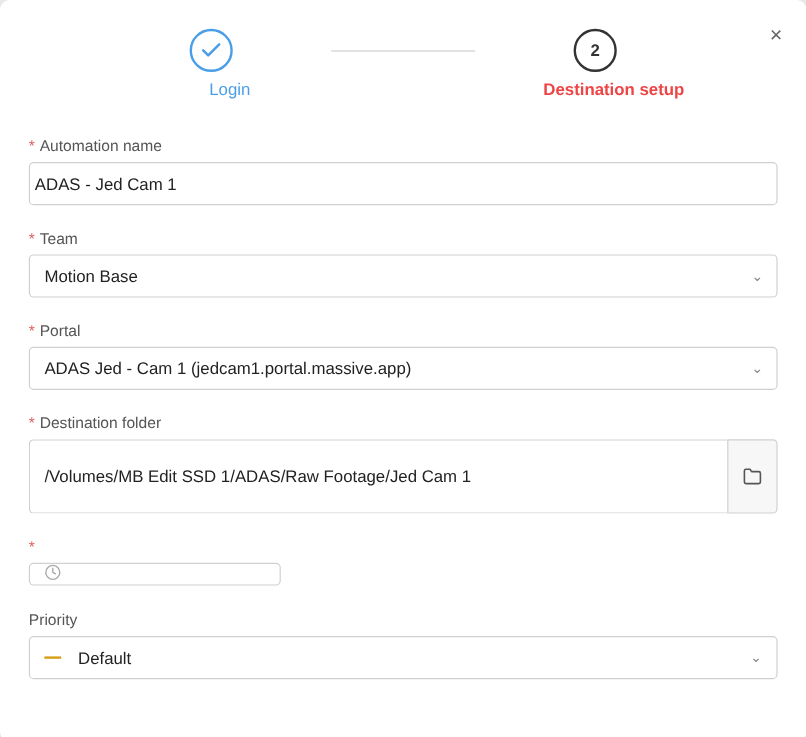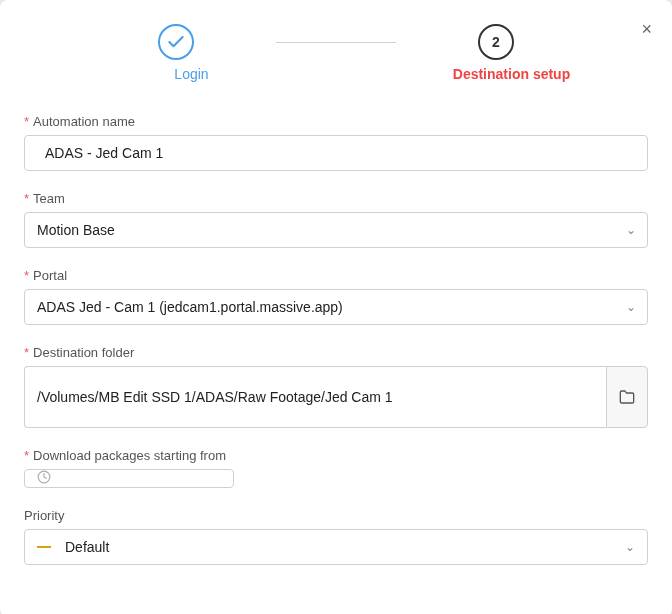--- a/index.html
+++ b/index.html
@@ -127,21 +127,21 @@
 
     .required-star {
       color: #e05c5c;
       font-size: 13px;
     }
 
     .text-input {
       width: 100%;
       border: 1px solid #d0d0d0;
       border-radius: 4px;
-      padding: 9px 20px;
+      padding: 9px 4px;
       font-size: 14px;
       color: #222;
       background: #fff;
       outline: none;
     }
 
     .select-wrapper {
       position: relative;
     }
 
@@ -320,21 +320,20 @@
         <svg width="16" height="16" viewBox="0 0 24 24" fill="none" stroke="currentColor" stroke-width="2" stroke-linecap="round" stroke-linejoin="round">
           <path d="M22 19a2 2 0 0 1-2 2H4a2 2 0 0 1-2-2V5a2 2 0 0 1 2-2h5l2 3h9a2 2 0 0 1 2 2z"></path>
         </svg>
       </button>
     </div>
   </div>
 
   <div class="form-section">
     <div class="field-label">
       <span class="required-star">*</span>
-      <span>Download packages starting from</span>
     </div>
     <div class="datetime-input-wrapper">
       <span class="clock-icon">
         <svg width="14" height="14" viewBox="0 0 24 24" fill="none" stroke="#aaa" stroke-width="2" stroke-linecap="round" stroke-linejoin="round">
           <circle cx="12" cy="12" r="10"></circle>
           <polyline points="12 6 12 12 16 14"></polyline>
         </svg>
       </span>
     </div>
   </div>

